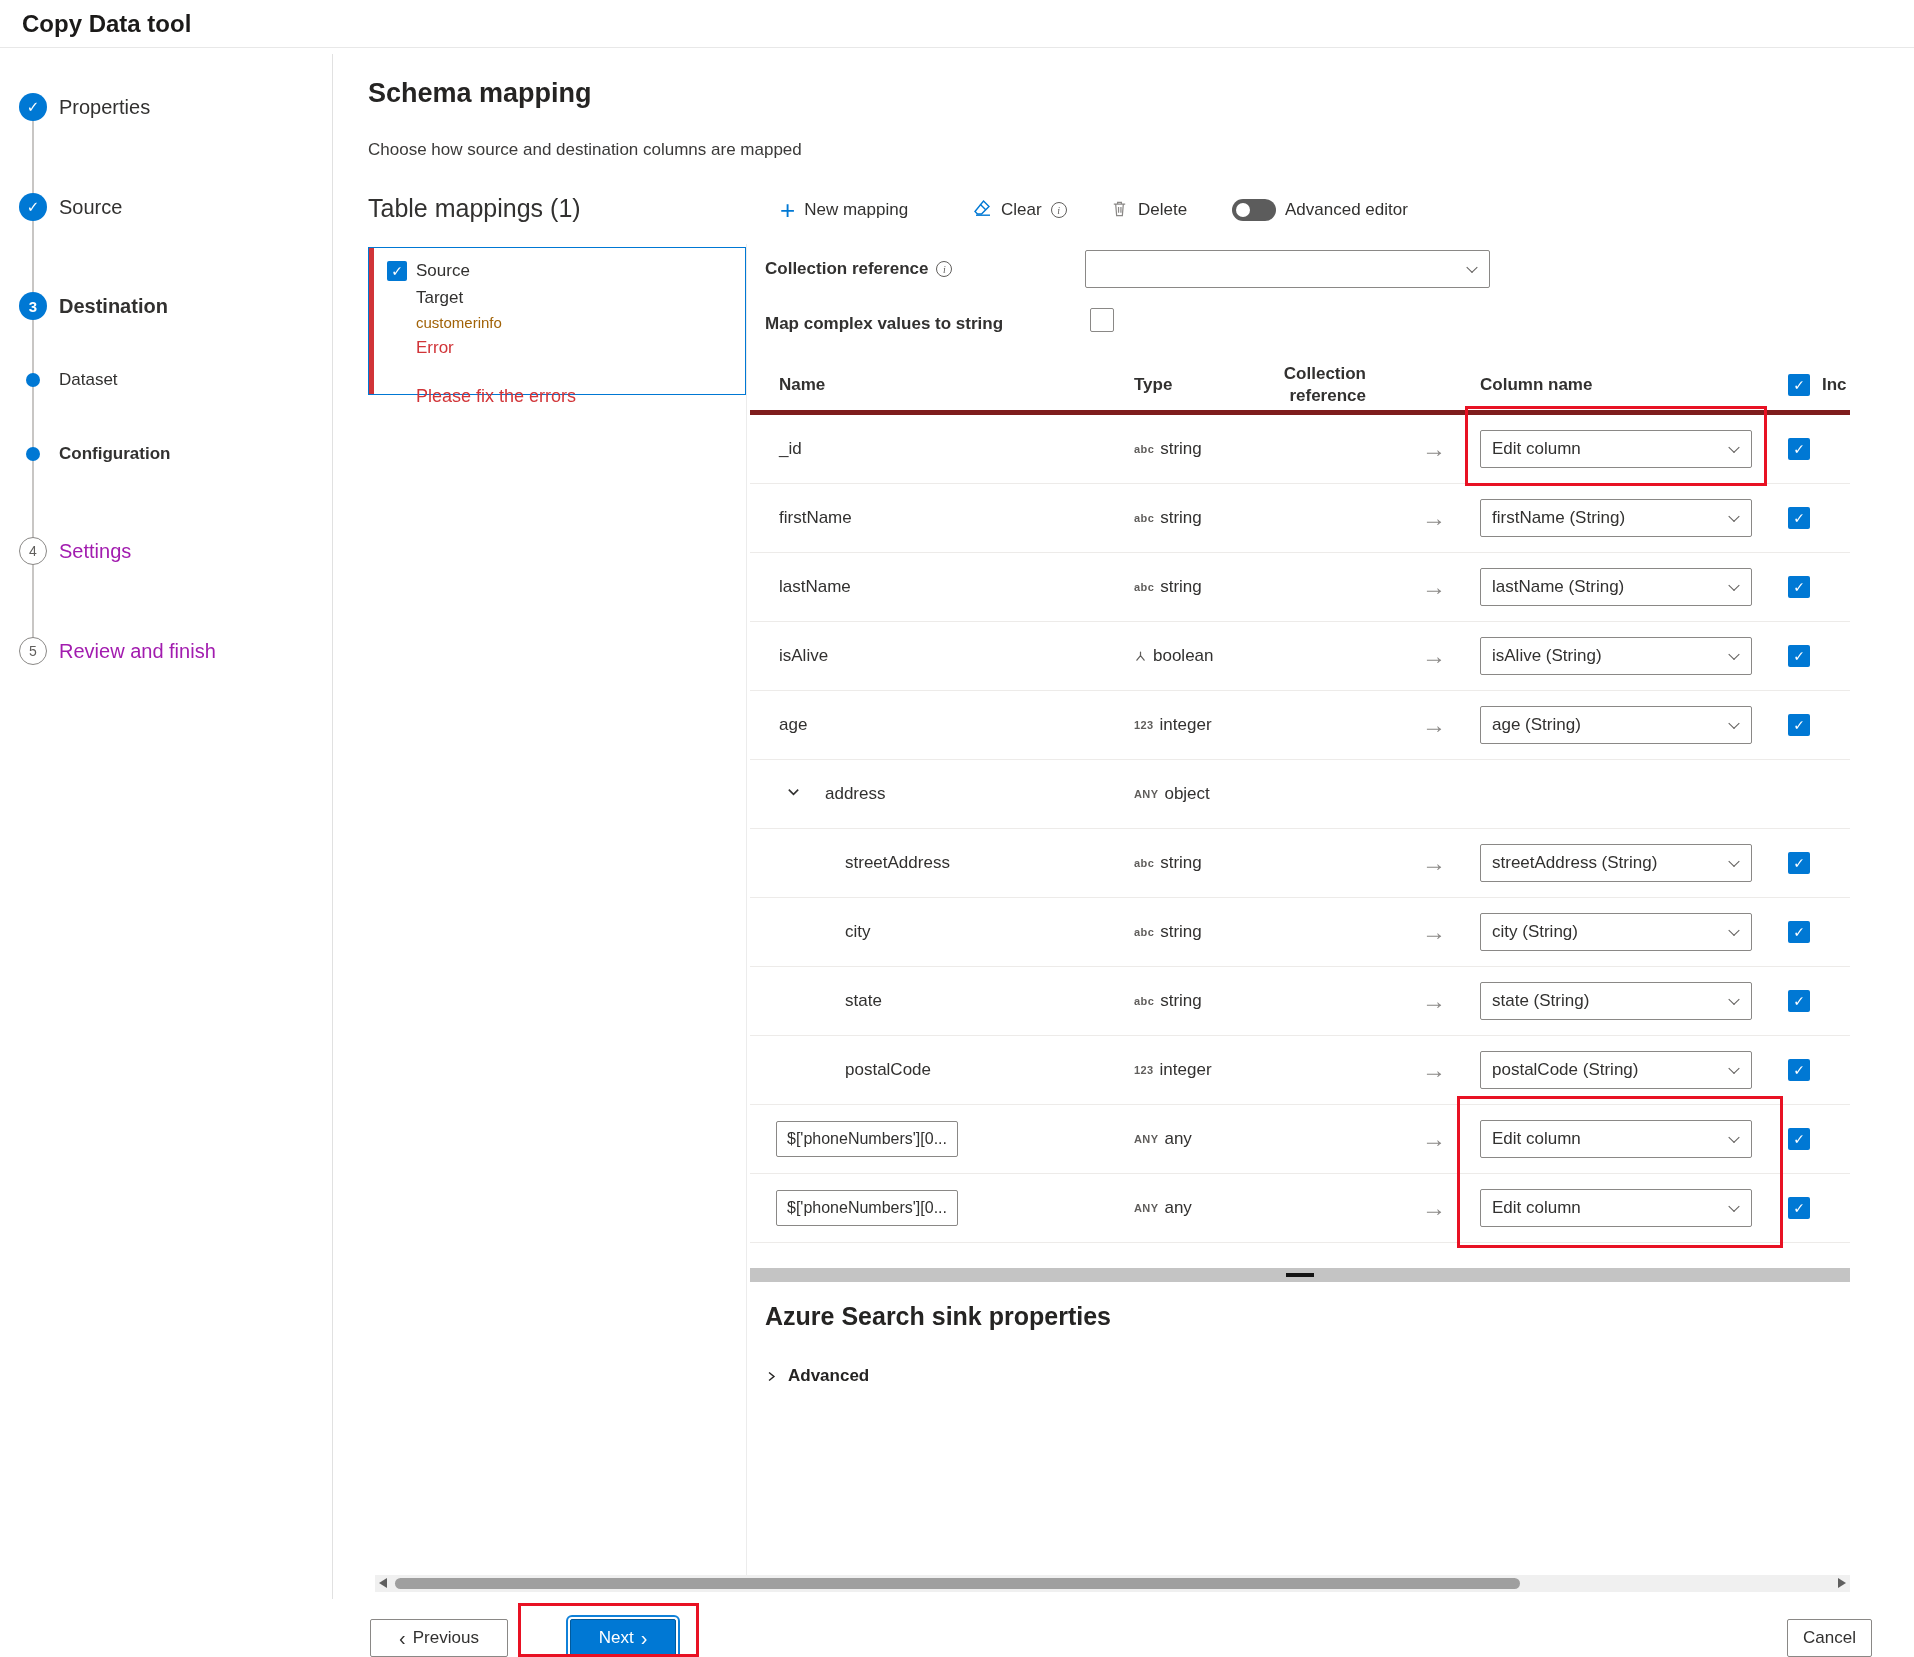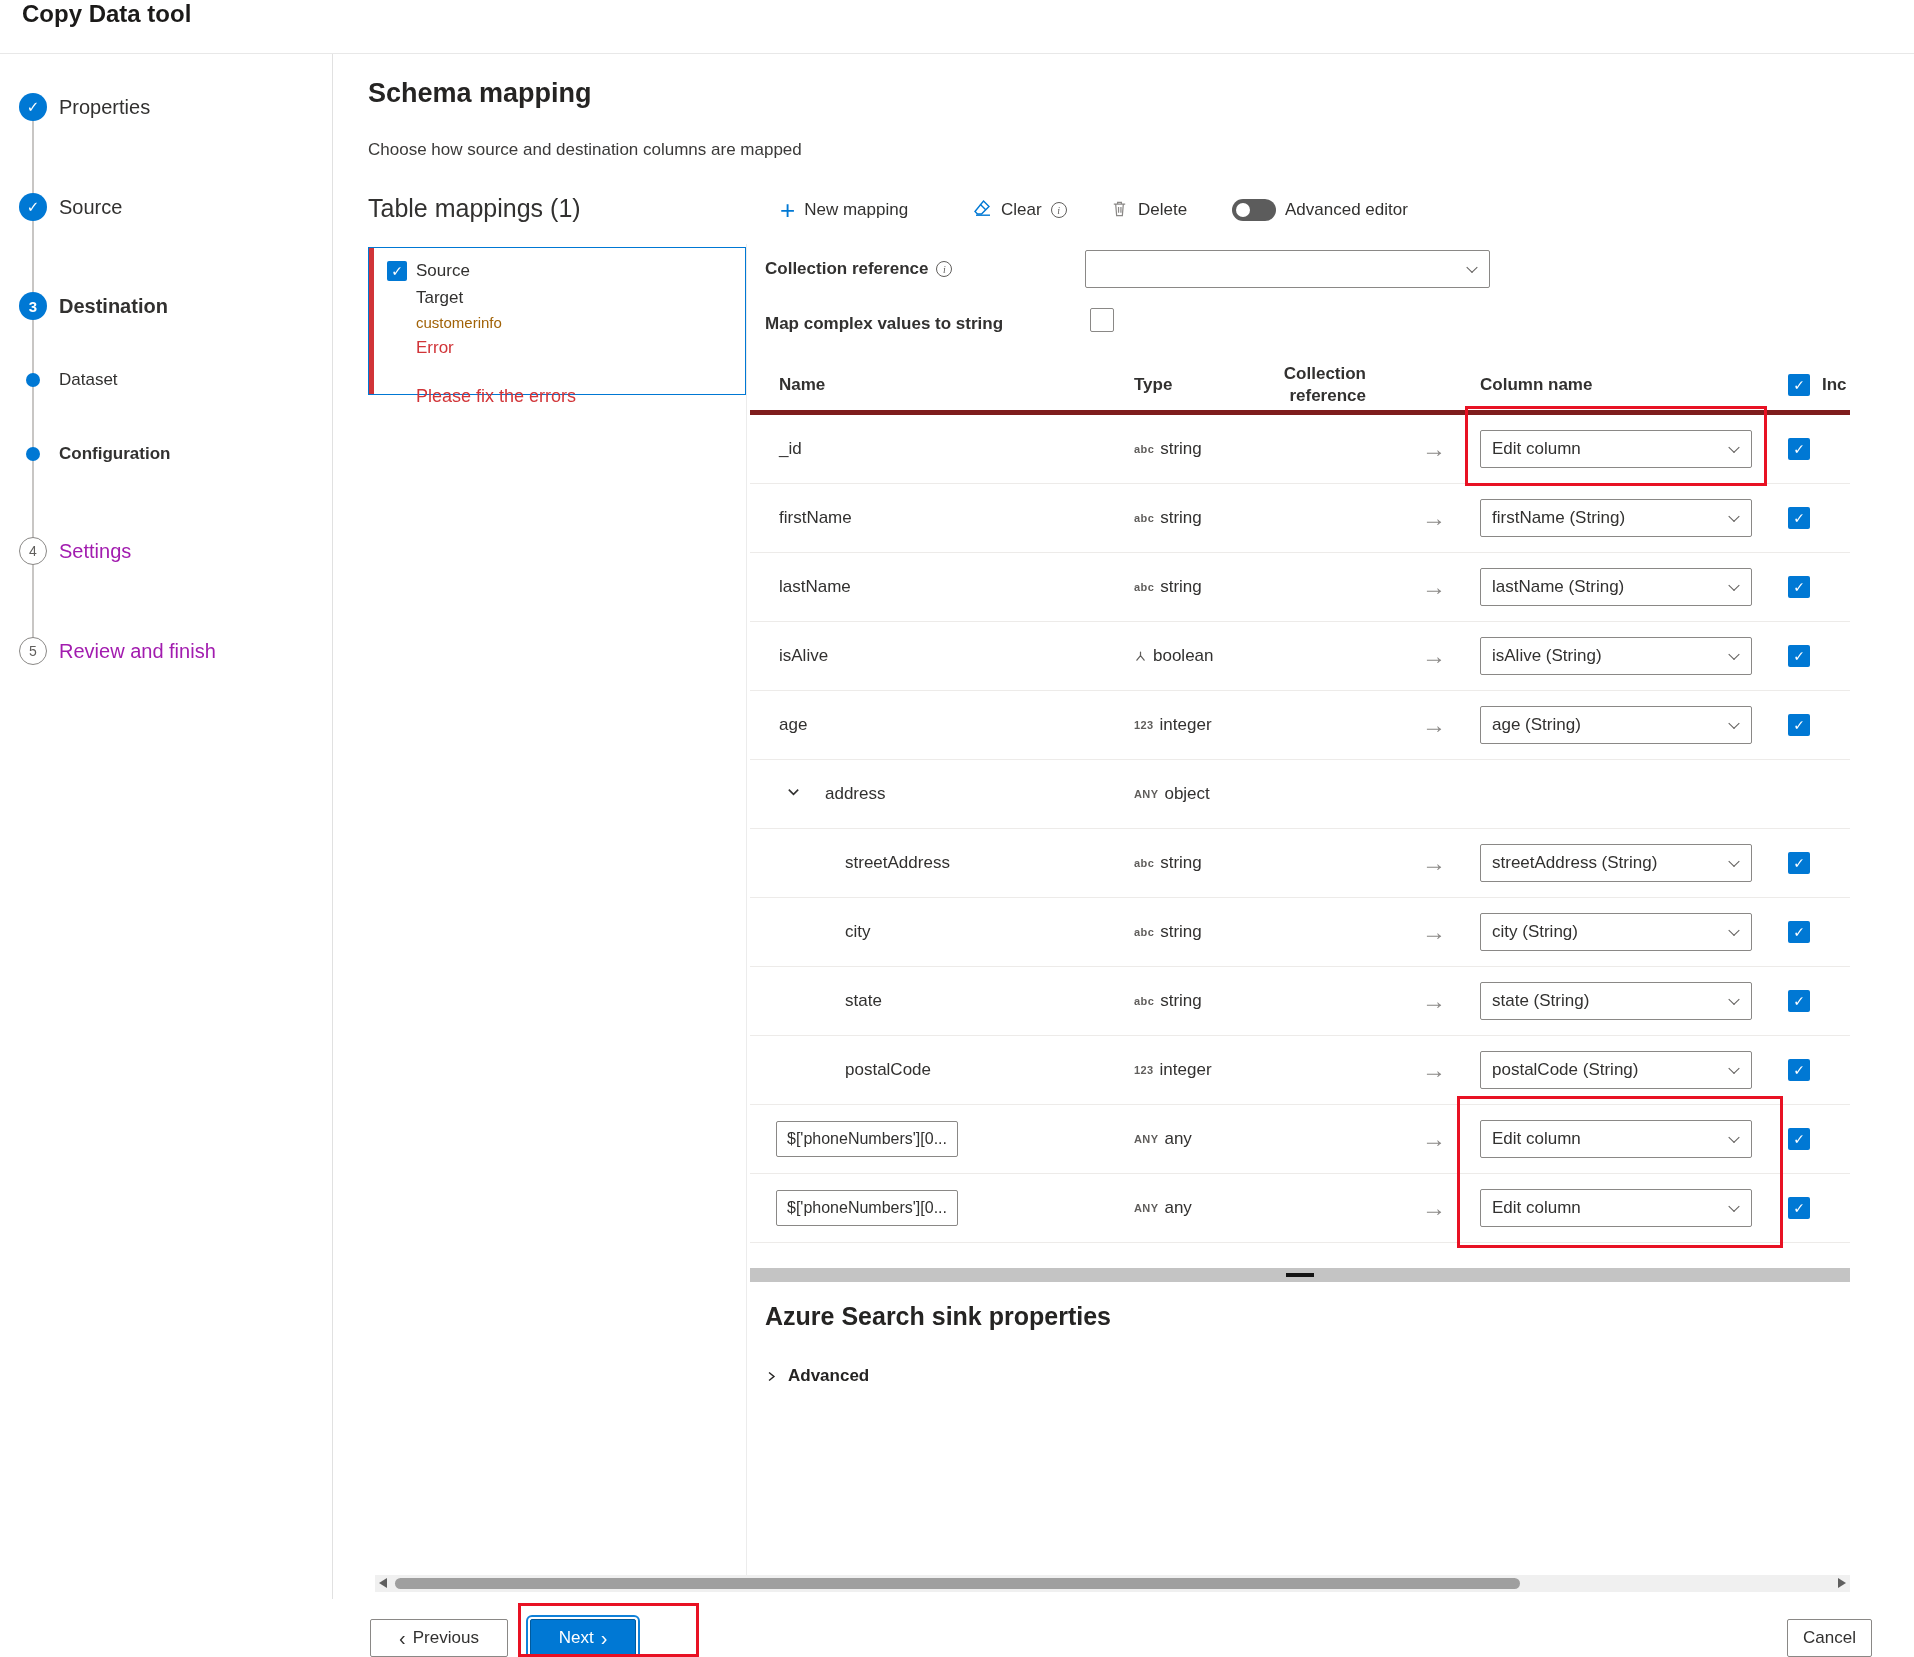--- a/index.html
+++ b/index.html
@@ -1,21 +1,21 @@
 <!DOCTYPE html>
 <html><head>
 <meta charset="utf-8">
 <style>
   * { box-sizing: border-box; margin: 0; padding: 0; }
   html,body { width:1914px; height:1657px; background:#fff; overflow:hidden;
     font-family:"Liberation Sans","DejaVu Sans",sans-serif; color:#323130; }
 
   
-  .topbar{position:absolute;left:0;top:0;width:1914px;height:54px;background:#fff;
-    border-bottom:1px solid #e8e8e8;display:flex;padding-left:22px;}
+  .topbar{position:absolute;left:0;top:0;width:1914px;height:48px;background:#fff;
+    border-bottom:1px solid #e8e8e8;display:flex;align-items:center;padding-left:22px;}
   .topbar h1{font-size:24px;font-weight:700;color:#1b1a19;}
 
   
   .sidebar{position:absolute;left:0;top:54px;width:333px;height:1545px;border-right:1px solid #e1e1e1;background:#fff;}
   .connector{position:absolute;left:32px;top:53px;width:2px;height:545px;background:#c8c6c4;}
   .step{position:absolute;left:19px;height:28px;display:flex;align-items:center;gap:12px;cursor:default;}
   .marker{width:28px;height:28px;border-radius:50%;display:flex;align-items:center;justify-content:center;
     font-size:15px;flex:0 0 auto;z-index:2;background:#fff;}
   .s-done .marker,.s-current .marker{background:#0078d4;color:#fff;font-weight:700;}
   .s-upcoming .marker{border:1px solid #8a8886;color:#605e5c;font-size:14px;}
@@ -115,21 +115,21 @@
   .hscroll{position:absolute;left:42px;top:1521px;width:1475px;height:17px;background:#f0f0f0;}
   .sarr{position:absolute;top:3px;width:0;height:0;border-top:5.5px solid transparent;border-bottom:5.5px solid transparent;cursor:pointer;}
   .sarr.left{left:4px;border-right:8px solid #5f5f5f;}
   .sarr.right{right:4px;border-left:8px solid #5f5f5f;}
   .sthumb{position:absolute;left:20px;top:3px;width:1125px;height:11px;background:#9f9f9f;border-radius:6px;cursor:grab;}
 
   
   .btn{position:absolute;top:1565px;height:38px;border-radius:2px;font-size:17px;
     font-family:"Liberation Sans","DejaVu Sans",sans-serif;display:flex;align-items:center;justify-content:center;gap:7px;cursor:pointer;}
   .btn.sec{background:#fff;border:1px solid #8a8886;color:#323130;}
-  .btn.pri{background:#0078d4;border:1px solid #005a9e;color:#fff;outline:2px solid #1081d8;outline-offset:2px;}
+  .btn.pri{background:#0078d4;border:1px solid #005a9e;color:#fff;outline:2px solid #1081d8;outline-offset:2px;margin-left:40px;}
   .prev{left:37px;width:138px;}
   .next{left:197px;width:106px;}
   .cancel{left:1454px;width:85px;}
   .chv{font-size:20px;line-height:1;}
 </style>
 </head>
 <body>
 
 <div class="topbar">
   <h1>Copy Data tool</h1>

